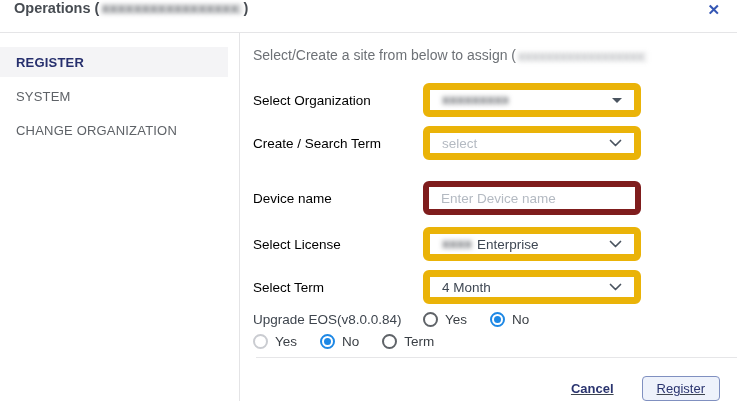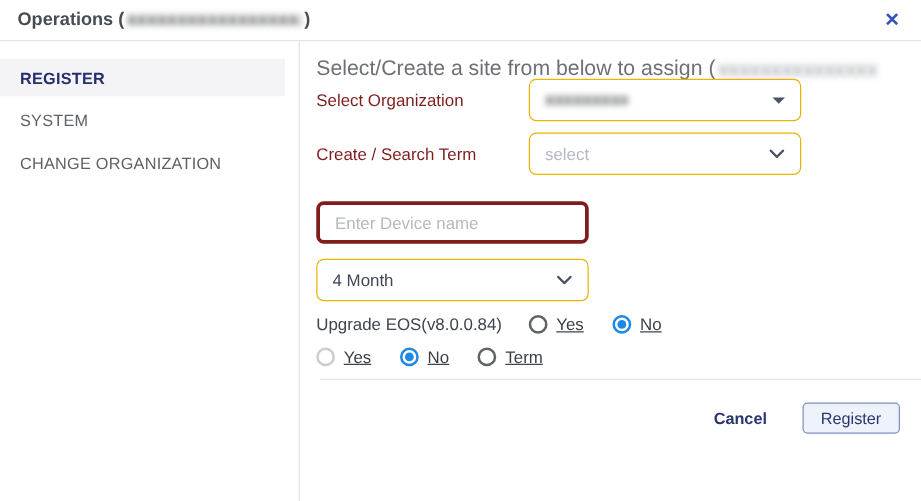--- a/index.html
+++ b/index.html
@@ -6,21 +6,21 @@
   html,body { background:#ffffff; }
   body {
     font-family:"Liberation Sans","DejaVu Sans",sans-serif;
     width:737px; height:401px; overflow:hidden;
     color:#3e454e;
   }
   .dialog { width:737px; height:401px; background:#fff; display:flex; flex-direction:column; }
 
   
   .dlg-header {
-    height:33px; flex:0 0 33px; display:flex; align-items:center;
+    height:33px; flex:0 0 33px; display:flex; align-items:flex-start;
     padding:0 13px 0 14px; border-bottom:1px solid #e5e5e7;
   }
   .dlg-title { font-size:14.5px; font-weight:700; color:#474c52; display:flex; align-items:center; white-space:nowrap; }
   .close-btn {
     margin-left:auto; border:none; background:none; cursor:pointer;
     color:#3456b4; font-size:15px; font-weight:600; line-height:1; padding:2px 4px;
   }
 
   
   .dlg-body { flex:1; display:flex; min-height:0; }
@@ -31,43 +31,43 @@
     height:30px; margin-bottom:4px; display:flex; align-items:center;
     padding-left:16px; font-size:13px; letter-spacing:.2px; color:#5e6267;
     cursor:pointer; user-select:none;
   }
   .side-item.active {
     font-weight:700; color:#262f6d; background:#f4f4f6; width:calc(100% - 11px);
   }
 
   
   .main { flex:1; padding:14px 0 0 13px; display:flex; flex-direction:column; }
-  .info { font-size:17px; line-height:16px; color:#6d7176; display:flex; align-items:flex-end; white-space:nowrap; }
+  .info { font-size:14px; line-height:16px; color:#6d7176; margin-bottom:20px; display:flex; align-items:flex-end; white-space:nowrap; }
 
   .row { display:flex; align-items:center; margin-bottom:9px; }
   .row.device-row { margin-top:12px; margin-bottom:12px; }
   .row.term-row { margin-bottom:0; }
-  .row > .lbl { width:170px; flex:0 0 170px; font-size:13.5px; font-weight:500; color:#7f1d1d; }
+  .row > .lbl { width:170px; flex:0 0 170px; font-size:13.5px; font-weight:500; color:#000000; }
 
   .control {
-    width:218px; height:34px; border:1px solid #eab308; border-radius:6px;
+    width:218px; height:34px; border:7px solid #eab308; border-radius:6px;
     display:flex; align-items:center; padding:0 12px; background:#fff;
     font-size:13.5px; color:#3e4753; cursor:pointer;
   }
   .control .val { display:flex; align-items:center; gap:5px; }
   .control .placeholder { color:#b4bac2; }
   .caret-down {
     margin-left:auto; width:0; height:0;
     border-left:5px solid transparent; border-right:5px solid transparent;
     border-top:5px solid #4a5460;
   }
   .chevron { margin-left:auto; display:flex; }
 
   input.text-input {
-    width:218px; height:34px; border:3px solid #7f1d1d; border-radius:6px;
+    width:218px; height:34px; border:6px solid #7f1d1d; border-radius:6px;
     padding:0 12px; font-size:13.5px; color:#3e4753; outline:none;
     font-family:"Liberation Sans","DejaVu Sans",sans-serif;
   }
   input.text-input::placeholder { color:#b4bac2; }
 
   
   .redacted {
     display:inline-block; overflow:hidden; white-space:nowrap;
     filter:blur(2.5px); user-select:none; color:#4d5157; font-weight:600;
     height:14px; line-height:14px;
@@ -75,33 +75,33 @@
   .redacted.grey { color:#93969b; font-weight:400; }
   .r-title   { width:140px; margin:0 2px; }
   .r-info    { width:128px; margin-left:2px; }
   .r-org     { width:66px; }
   .r-license { width:30px; }
 
   
   .radio-row { display:flex; align-items:center; height:22px; }
   .radio-row.first { margin-top:7px; margin-bottom:4px; }
   .radio-row > .lbl { width:170px; flex:0 0 170px; font-size:13.5px; font-weight:500; color:#3e454e; }
-  .radio-group { display:flex; align-items:flex-end; gap:23px;text-decoration:underline; }
+  .radio-group { display:flex; align-items:flex-end; gap:23px; }
   .radio-opt { display:flex; align-items:center; gap:7px; font-size:13.5px; color:#3a3f45; cursor:pointer; }
   .radio-circle {
     width:15px; height:15px; border-radius:50%; border:2px solid #5f6368;
     display:inline-flex; align-items:center; justify-content:center; background:#fff; flex:0 0 15px;
   }
   .radio-circle.checked { border-color:#1e88e5; }
   .radio-circle.checked::after { content:""; width:7px; height:7px; border-radius:50%; background:#1e88e5; }
   .radio-circle.disabled { border-color:#caccd1; }
 
   
   .footer-divider { height:1px; background:#e6e6e8; margin:7px 0 0 3px; }
-  .footer { display:flex; align-items:center; justify-content:flex-end; gap:28px; margin-top:18px; padding-right:17px; }
+  .footer { display:flex; align-items:center; justify-content:flex-end; gap:28px; margin-top:18px; padding-right:17px;text-decoration:underline; }
   .cancel-btn {
     border:none; background:none; cursor:pointer;
     font-size:13px; font-weight:700; color:#2a346f;
     font-family:"Liberation Sans","DejaVu Sans",sans-serif;
   }
   .register-btn {
     height:25px; min-width:72px; padding:0 14px; cursor:pointer;
     background:#eef2fb; border:1px solid #8090c0; border-radius:4px;
     font-size:13px; font-weight:500; color:#2a346f;
     font-family:"Liberation Sans","DejaVu Sans",sans-serif;
@@ -160,25 +160,41 @@
           <span class="val placeholder">select</span>
           <span class="chevron">
             <svg width="13" height="8" viewBox="0 0 13 8">
                 <path d="M1.5 1.5 L6.5 6.5 L11.5 1.5" fill="none" stroke="#4a5460" stroke-width="1.7" stroke-linecap="round" stroke-linejoin="round"></path>
               </svg>
           </span>
         </div>
       </div>
 
       <div class="row device-row">
+        <span class="lbl">Device name</span>
         <input class="text-input" type="text" placeholder="Enter Device name" style="">
       </div>
 
+      <div class="row">
+        <span class="lbl">Select License</span>
+        <div class="control">
+          <span class="val">
+            <span class="redacted r-license">xxxx</span>
+            <span>Enterprise</span>
+          </span>
+          <span class="chevron">
+            <svg width="13" height="8" viewBox="0 0 13 8">
+                <path d="M1.5 1.5 L6.5 6.5 L11.5 1.5" fill="none" stroke="#4a5460" stroke-width="1.7" stroke-linecap="round" stroke-linejoin="round"></path>
+              </svg>
+          </span>
+        </div>
+      </div>
 
       <div class="row term-row">
+        <span class="lbl">Select Term</span>
         <div class="control">
           <span class="val">4 Month</span>
           <span class="chevron">
             <svg width="13" height="8" viewBox="0 0 13 8">
                 <path d="M1.5 1.5 L6.5 6.5 L11.5 1.5" fill="none" stroke="#4a5460" stroke-width="1.7" stroke-linecap="round" stroke-linejoin="round"></path>
               </svg>
           </span>
         </div>
       </div>
 

